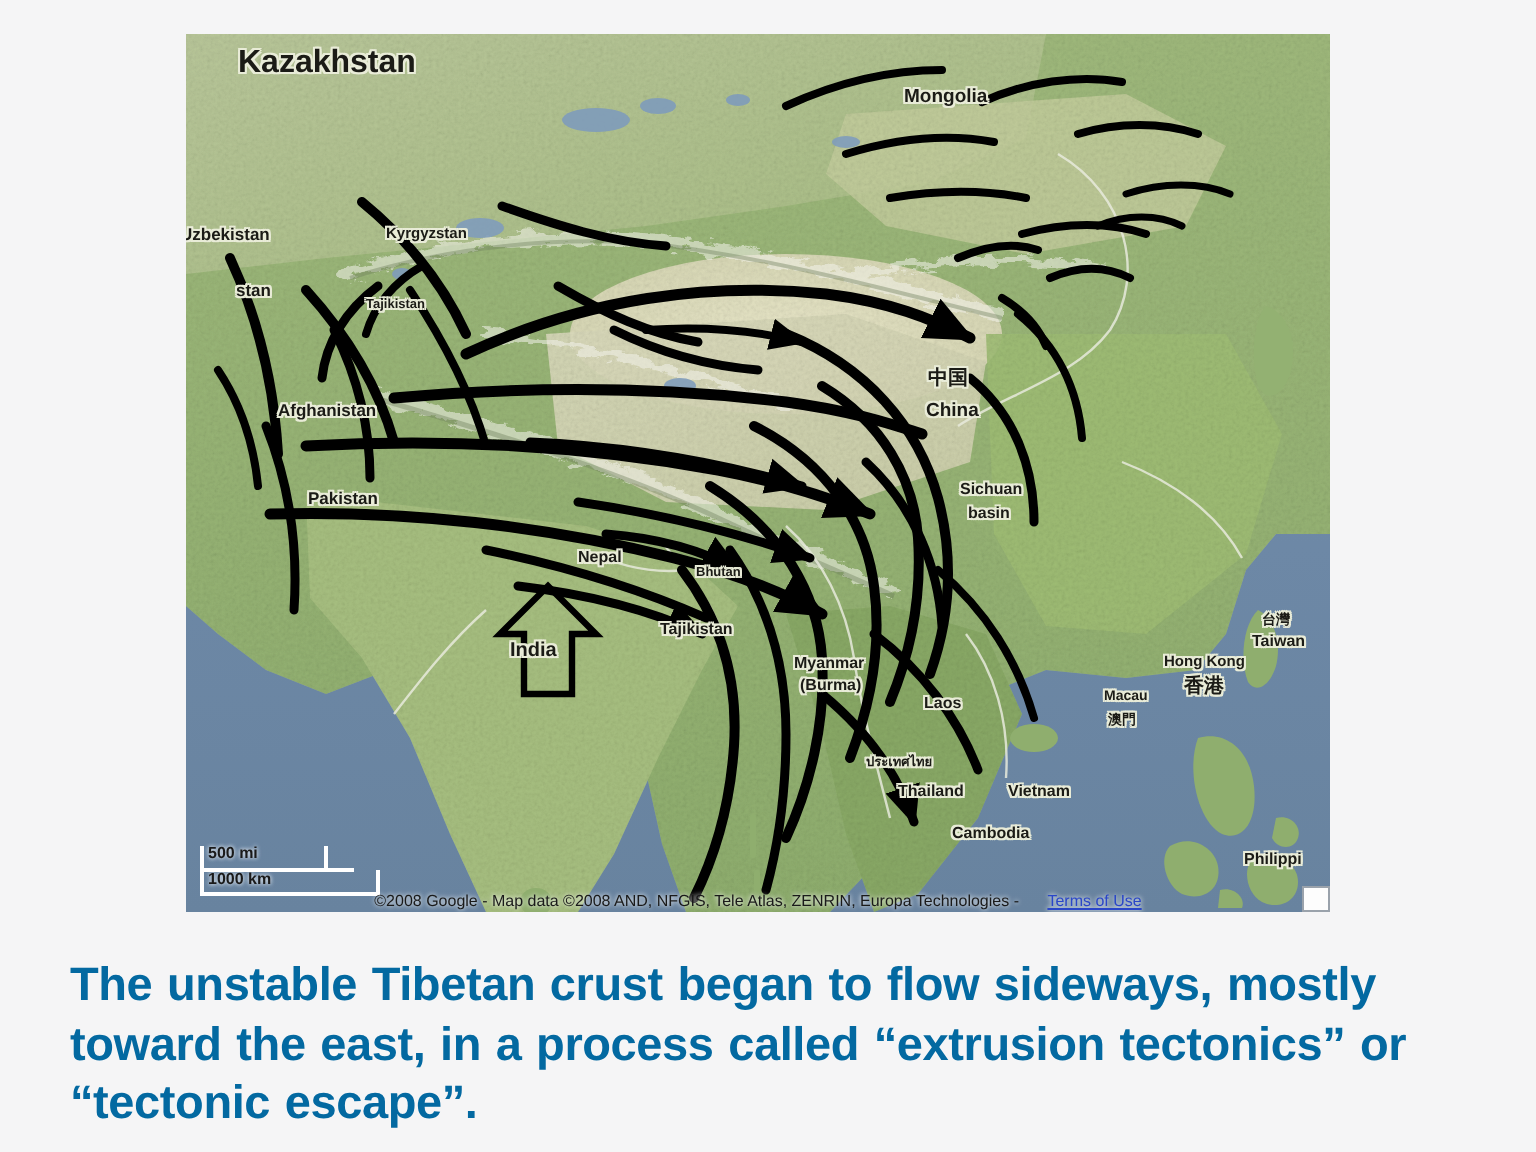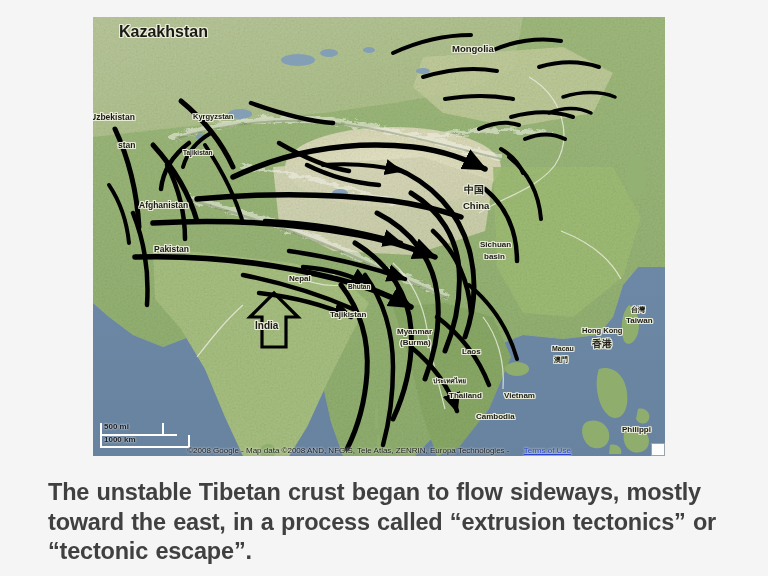--- a/index.html
+++ b/index.html
@@ -70,23 +70,23 @@
   #attribution .tou{color:#2a46c8;text-decoration:underline;margin-left:12px;}
   #attr-corner-box{
     position:absolute;right:0;bottom:0;
     width:12px;height:11px;background:#fdfdfd;
     border:1px solid #9aa2ab;
   }
 
   
   #caption{
     position:absolute;
-    left:48px; top:478px;
+    left:35px; top:478px;
     width:690px;
-    color:#404040;
+    color:#0369a1;
     font-family:"Liberation Sans Narrow","Liberation Sans", sans-serif;
     font-weight:bold;
     font-size:23.5px;
     line-height:1.26;
     letter-spacing:-0.2px;
     word-spacing:1px;
   }
 </style>
 </head>
 <body>

